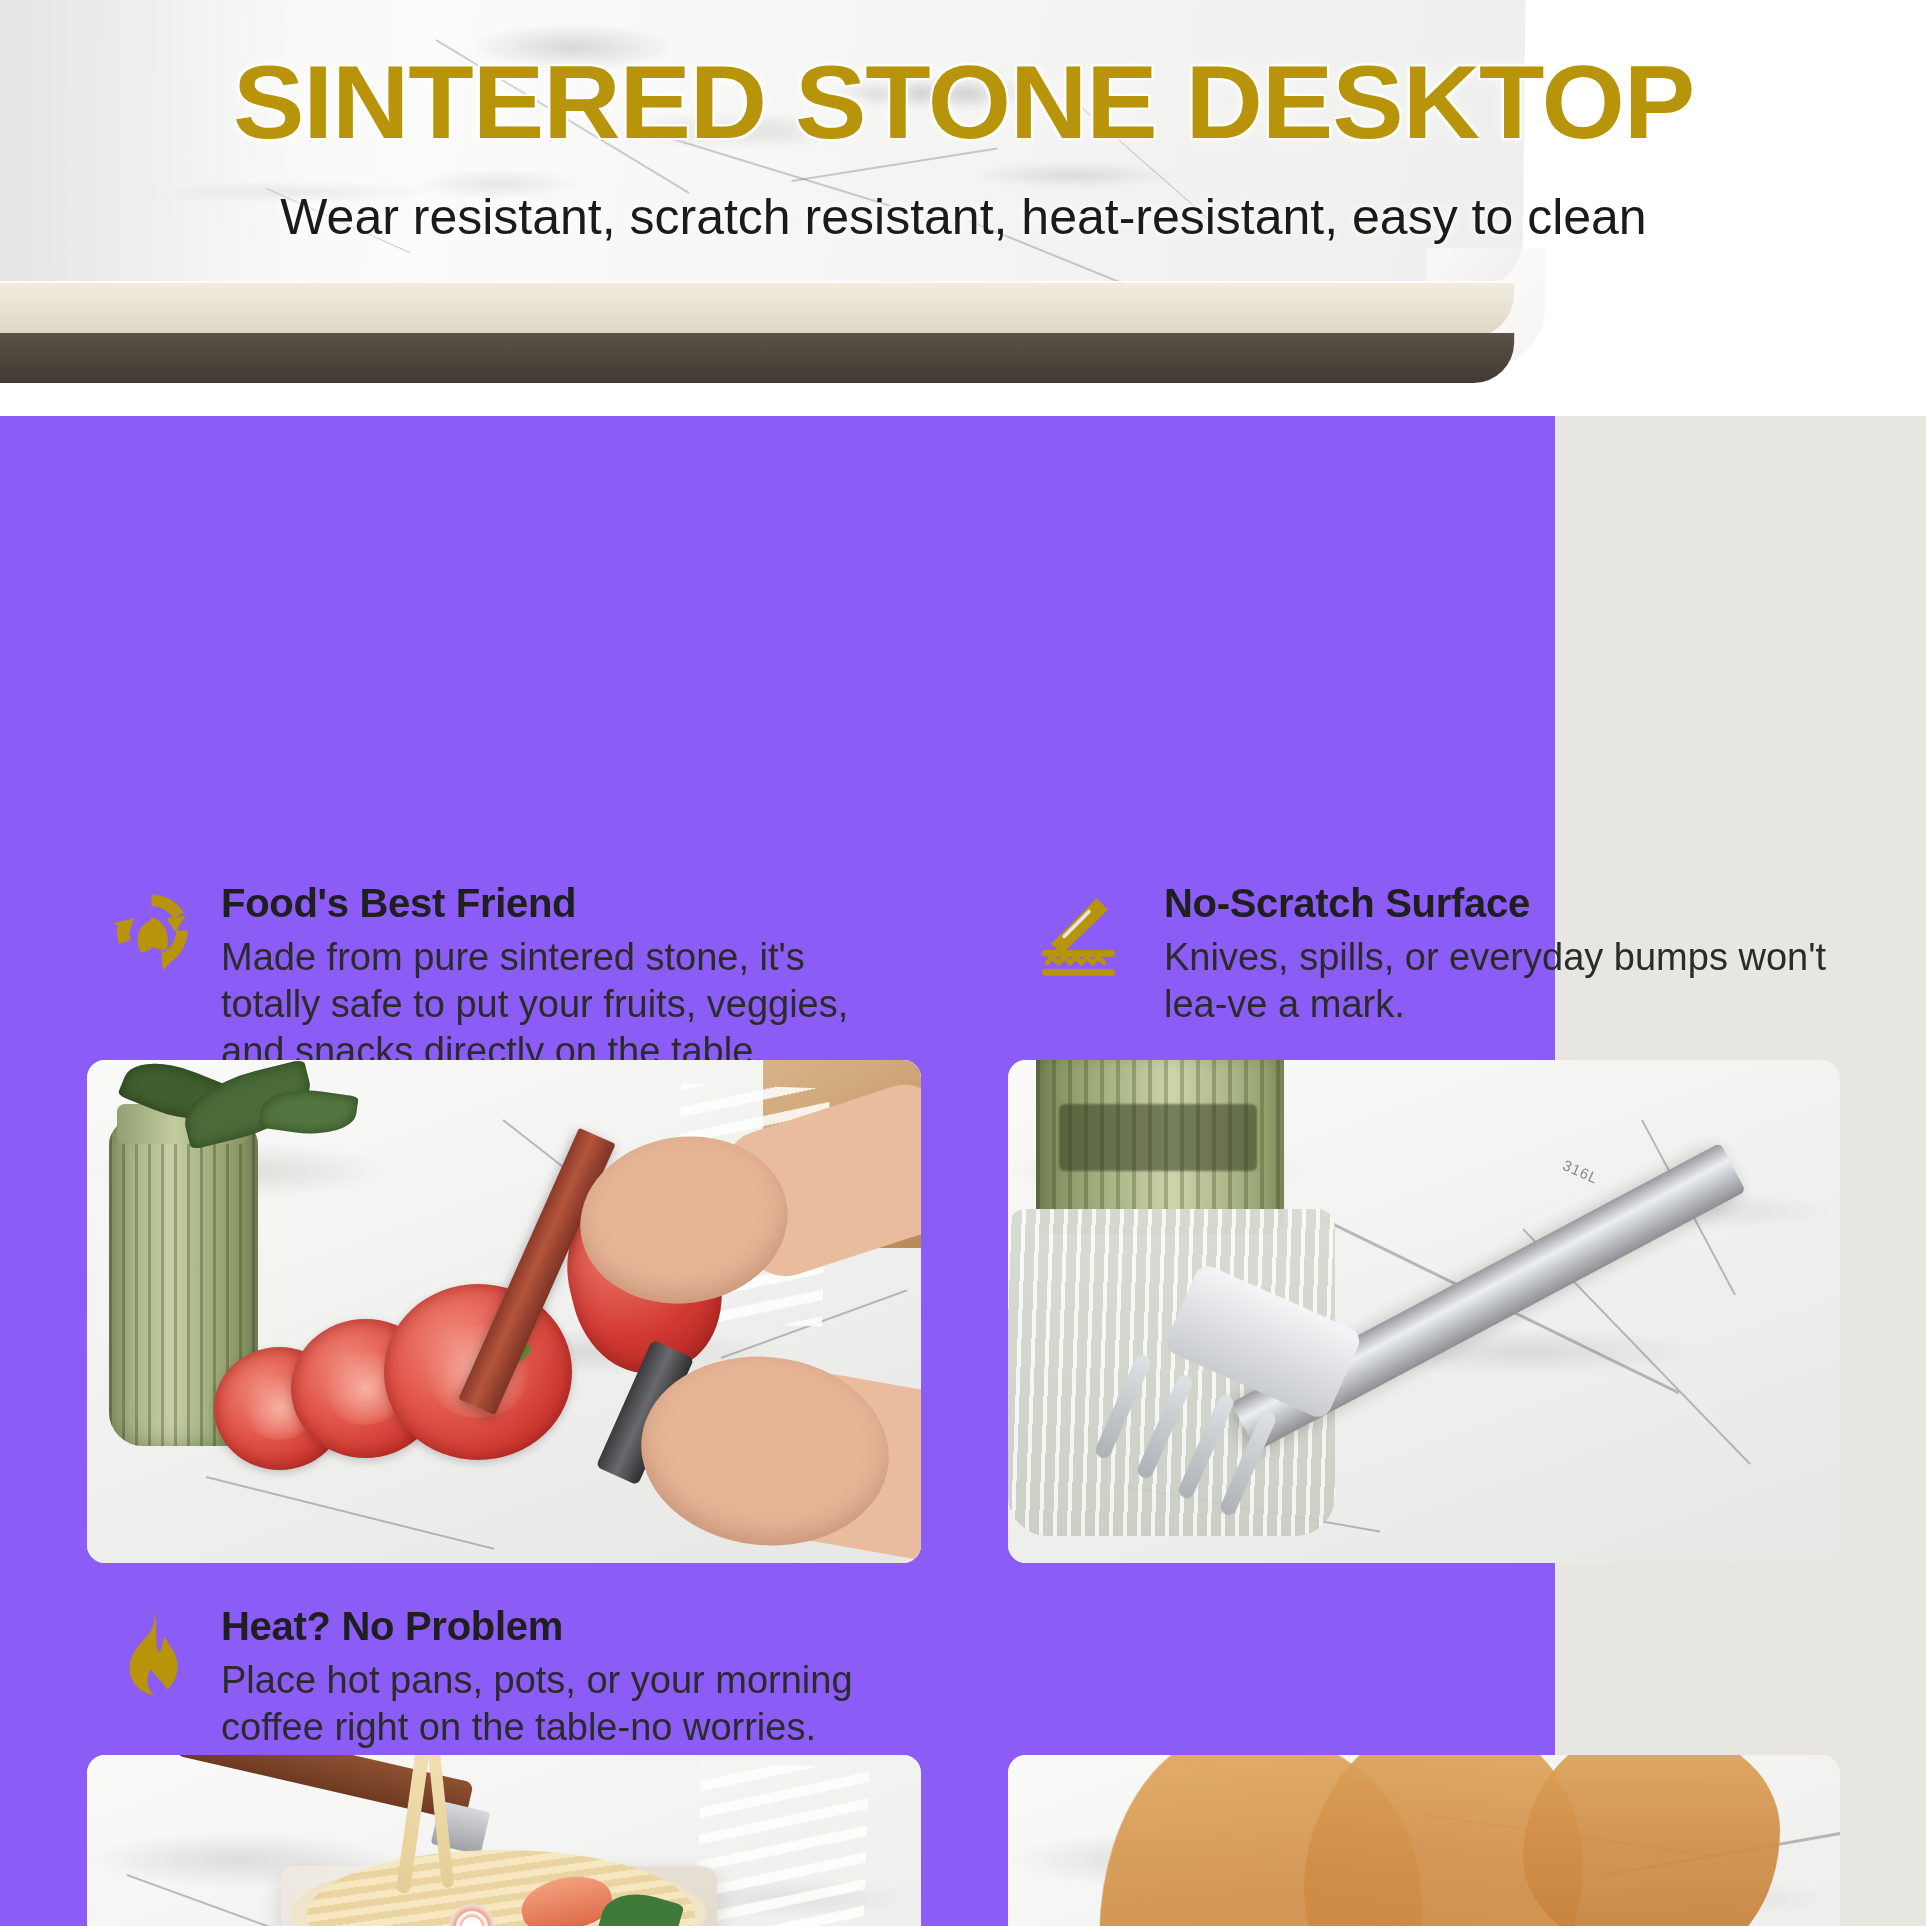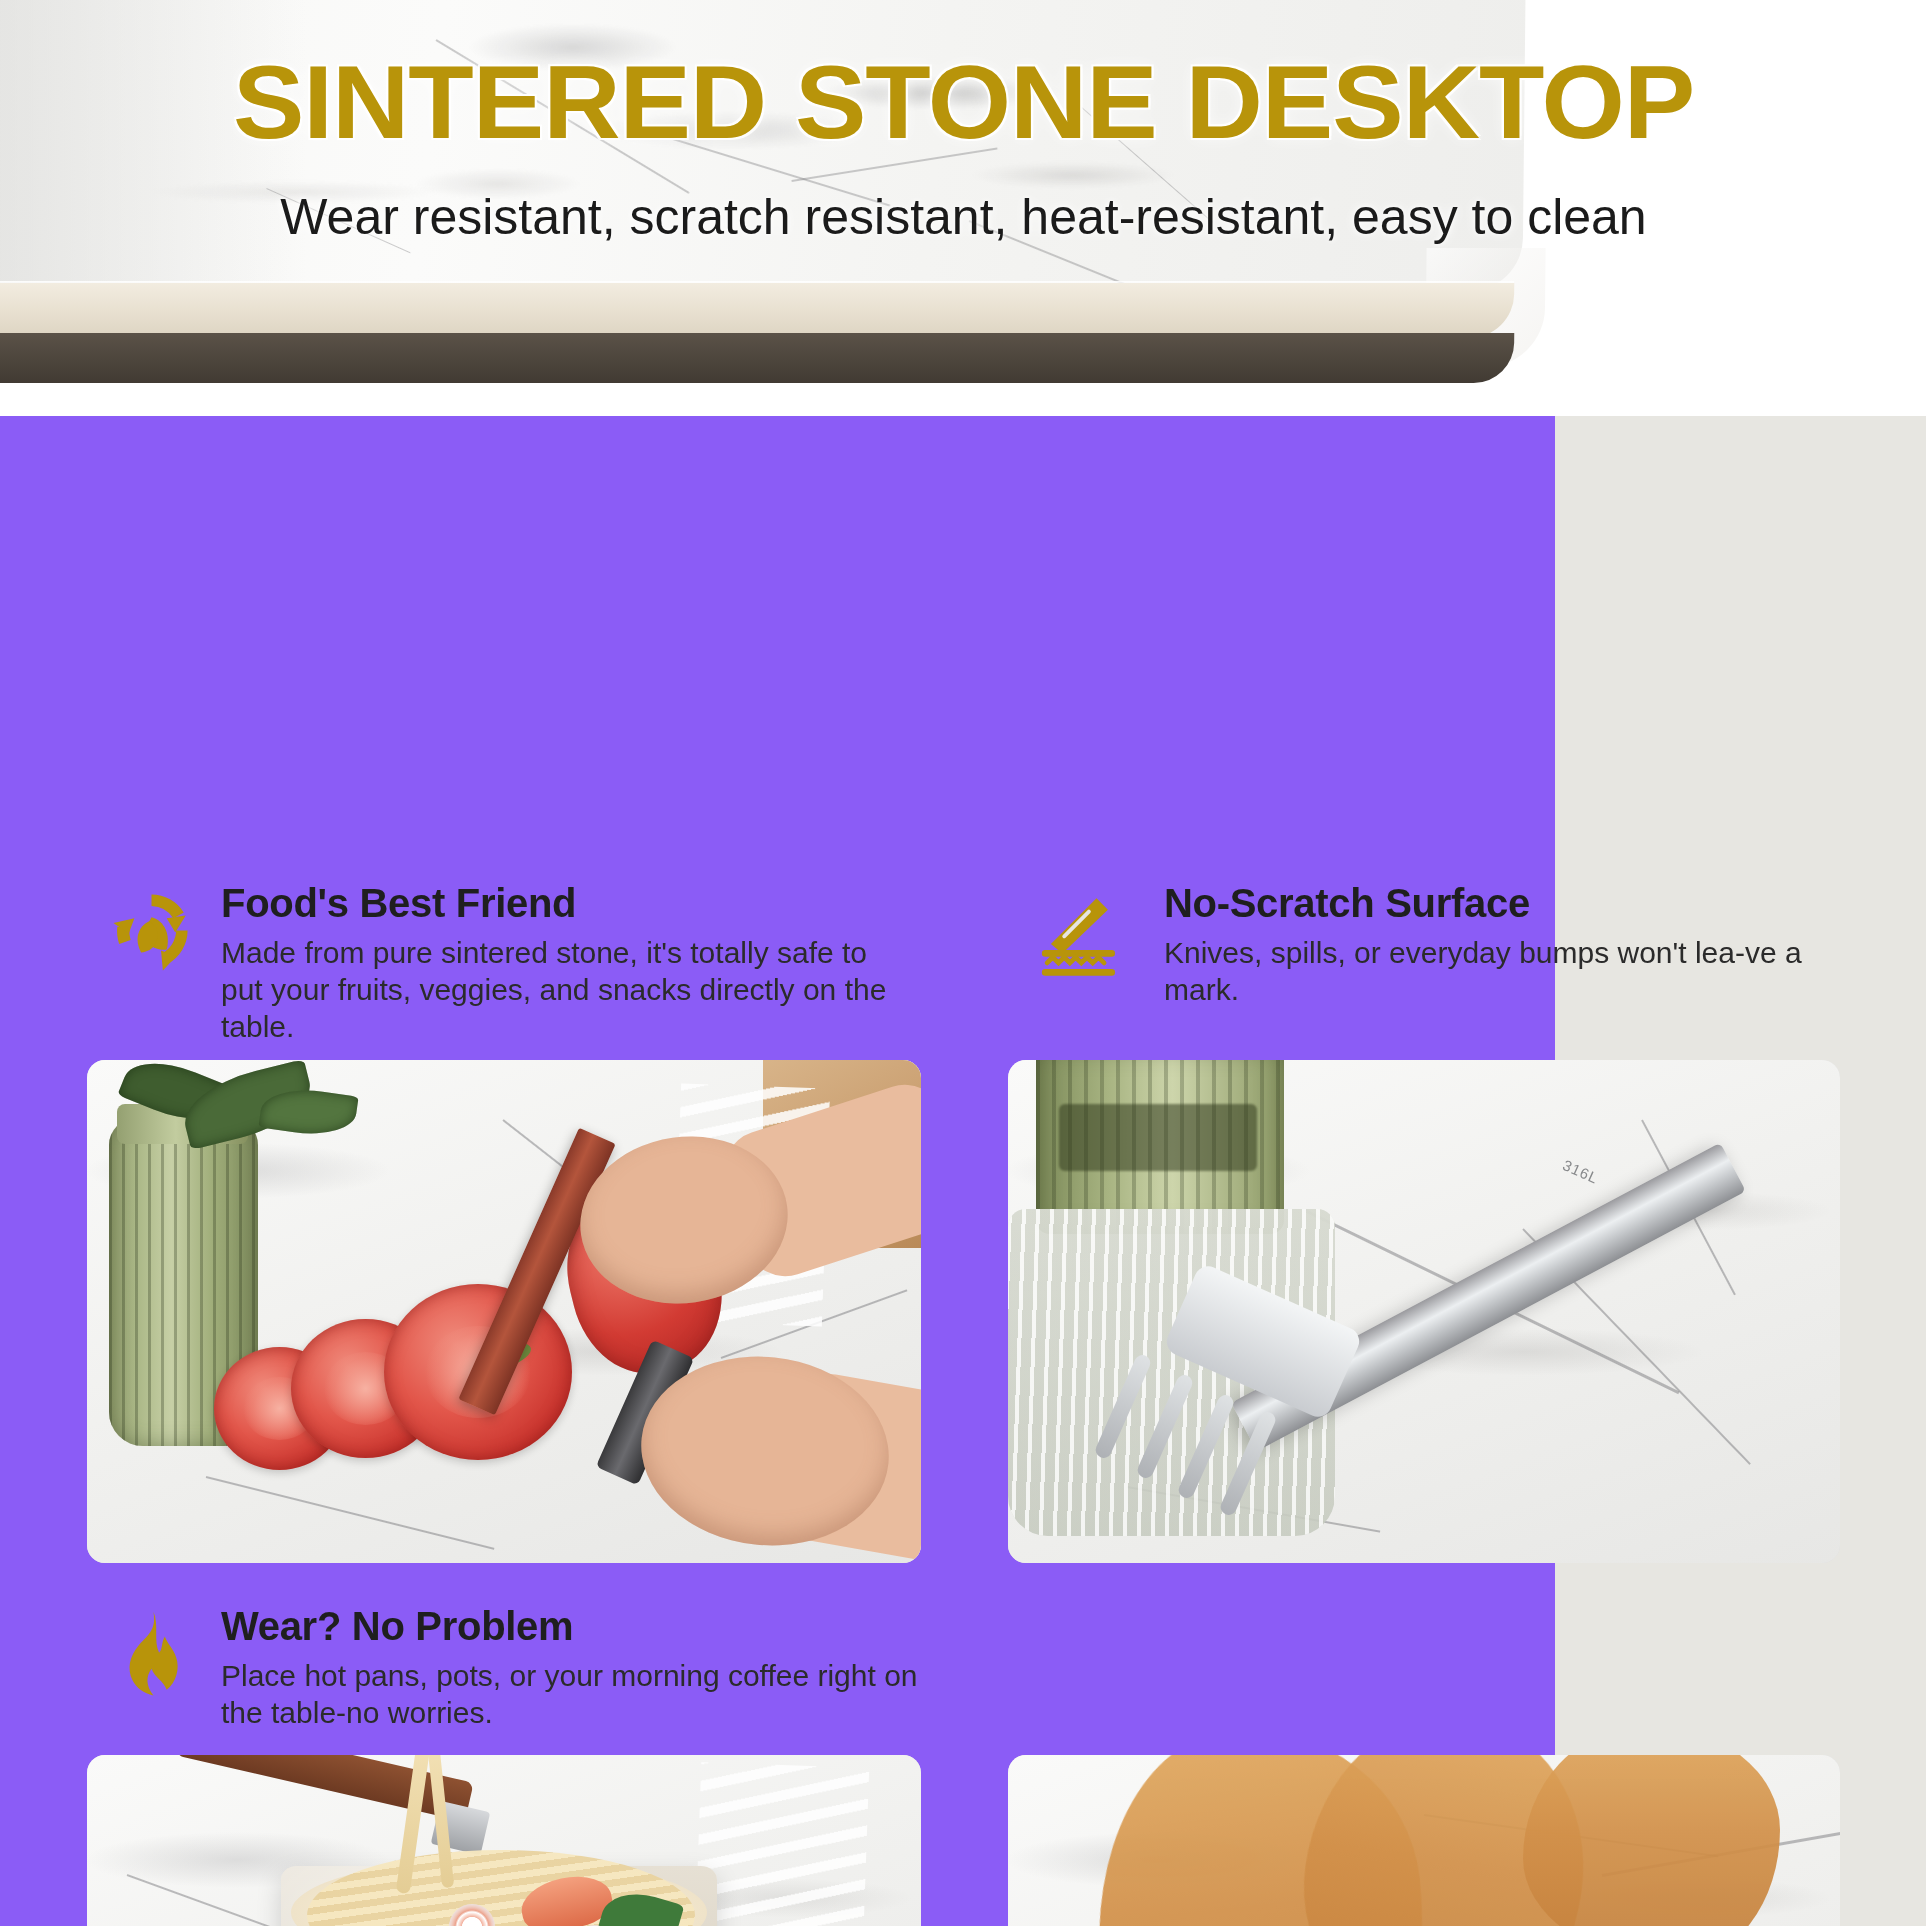--- a/index.html
+++ b/index.html
@@ -119,21 +119,21 @@
   }
   .feat { position:absolute; display:flex; gap:22px; }
   .feat .ico { width:95px; flex:0 0 95px; padding-top:4px; }
   .feat .ico svg { width:95px; height:95px; display:block; }
   .feat .txt { flex:1; }
   .feat h3 {
     font-size:40px; font-weight:700; color:#1f1f1f;
     margin-bottom:8px; letter-spacing:-0.3px; white-space:nowrap;
   }
   .feat p {
-    font-size:30px; font-weight:400; color:#2b2b2b; line-height:1.24;
+    font-size:38px; font-weight:400; color:#2b2b2b; line-height:1.24;
   }
 
   .f-tl { left:104px;  top:465px;  width:792px; }
   .f-tr { left:1030px; top:465px;  width:822px;gap:39px; }
   .f-bl { left:104px;  top:1188px; width:822px; }
   .f-br { left:1030px; top:1188px; width:832px; }
 
   
   .photo {
     position:absolute; border-radius:18px; overflow:hidden;
@@ -432,21 +432,21 @@
     </div>
   </div>
 
   <div class="feat f-bl">
     <div class="ico">
       <svg viewBox="0 0 100 100" fill="#B8940A">
         <path d="M52 4 c4 20-8 26-16 36 -9 11-12 24-6 36 4 8 12 14 22 16 -8-10-8-20-2-28 4 10 12 12 16 22 10-8 14-22 10-34 -3-9-9-14-12-22 -4 7-2 13-6 17 -6-12 0-30-6-43z"></path>
       </svg>
     </div>
     <div class="txt">
-      <h3>Wear? No Problem</h3>
+      <h3>Heat? No Problem</h3>
       <p>Place hot pans, pots, or your morning coffee right on the table-no worries.</p>
     </div>
   </div>
 
 
   <div class="photo p-tl">
     <div class="marble fill"></div>
     <div class="mvein" style="left:119px;top:416px;width:297px;height:2px;transform:rotate(14deg);"></div>
     <div class="mvein" style="left:416px;top:59px;width:257px;height:2px;transform:rotate(38deg);"></div>
     <div class="mvein" style="left:634px;top:297px;width:198px;height:2px;transform:rotate(-20deg);"></div>

